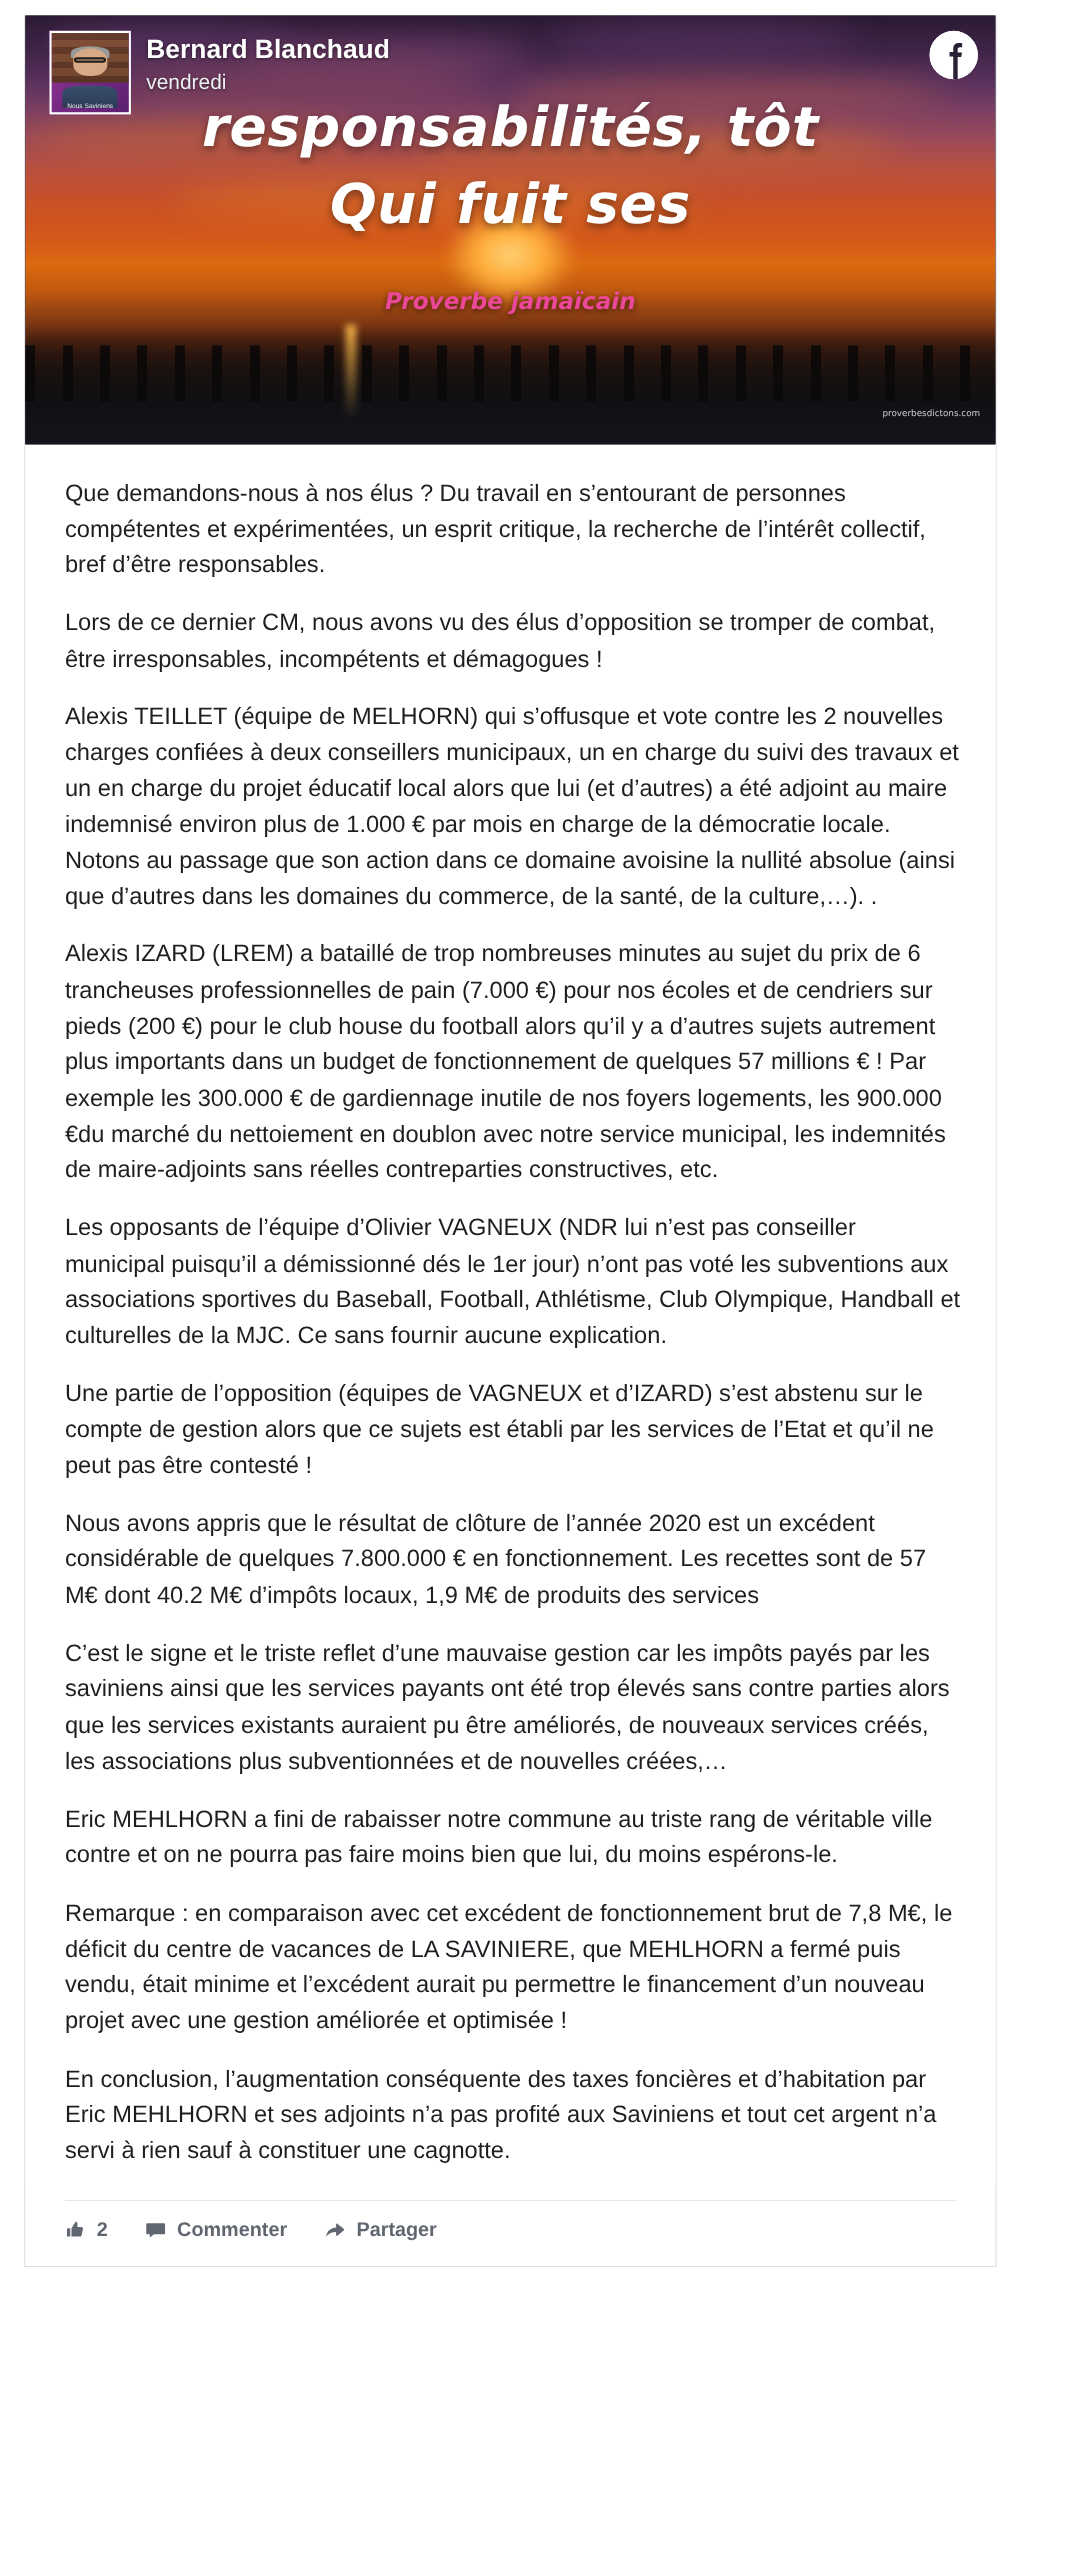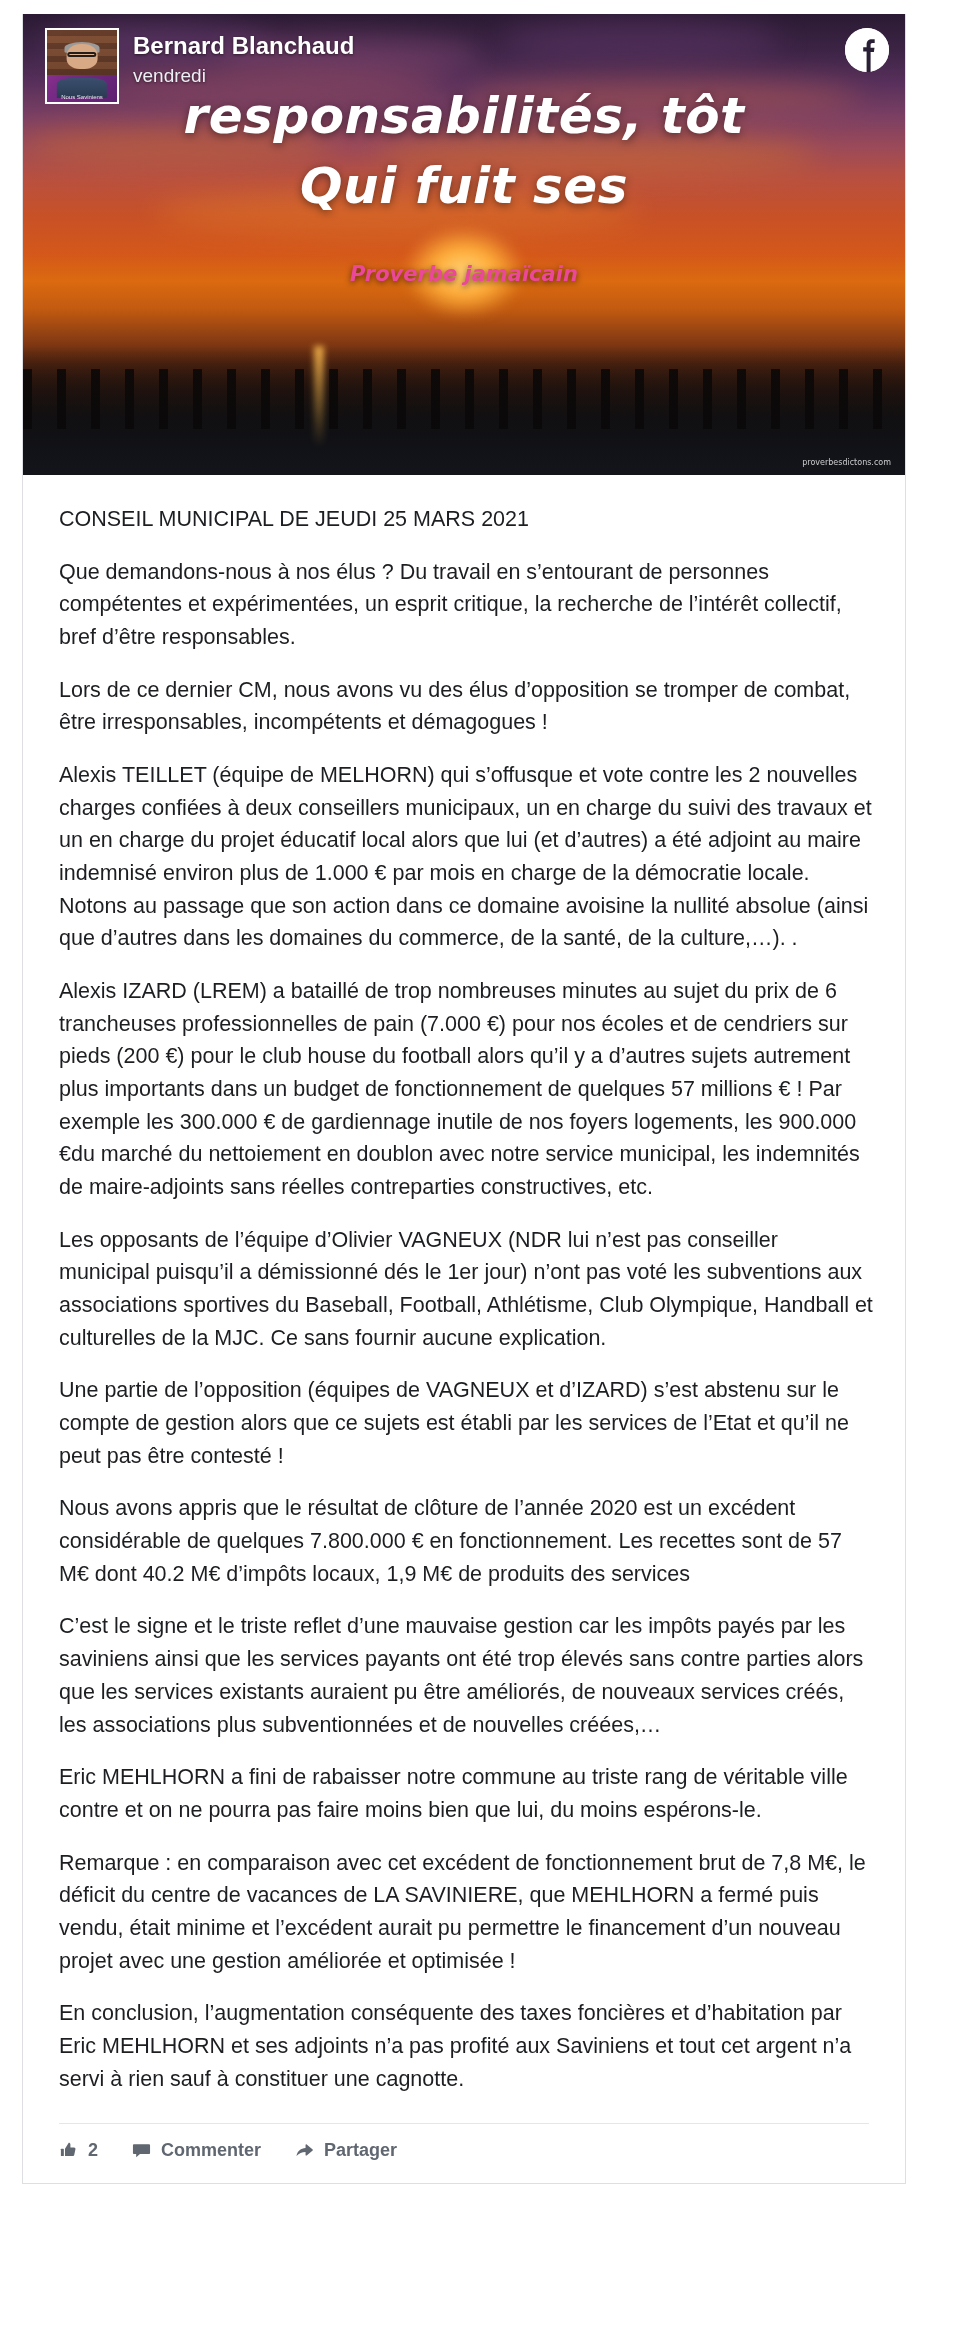--- a/index.html
+++ b/index.html
@@ -15,21 +15,21 @@
     margin:0 auto 0 22px;
     background:#fff;
     border:1px solid #dddfe2;
     border-top:none;
   }
 
   
   .post-media{
     position:relative;
     width:100%;
-    height:461px;
+    height:390px;
     overflow:hidden;
     background:#1b1020;
   }
   .sky{
     position:absolute; left:0; right:0; top:0; height:100%;
     background:
       linear-gradient(180deg,
         #2a1a33 0%,
         #3d2446 8%,
         #58305b 15%,
@@ -178,21 +178,21 @@
   .quote-line.l1{ margin-top:6px; }
   .quote-source{
     margin-top:44px;
     color:#ec4899;
     font-family:"DejaVu Sans", sans-serif;
     font-weight:bold; font-style:italic;
     font-size:21px;
     text-shadow:0 2px 6px rgba(0,0,0,.6);
   }
   .watermark{
-    position:absolute; right:14px; bottom:8px;
+    position:absolute; right:14px; bottom:24px;
     color:#e8e8e8; font-size:8px; opacity:.85;
     font-family:"DejaVu Sans", sans-serif;
     z-index:7;
     text-align:center;
   }
 
   
   .post-body{
     padding:28px 32px 10px 36px;
     background:#fff;
@@ -267,21 +267,20 @@
 
     <div class="quote-wrap">
       <div class="quote-line">responsabilités, tôt</div>
       <div class="quote-line l1">Qui fuit ses</div>
       <div class="quote-source">Proverbe jamaïcain</div>
     </div>
     <div class="watermark">proverbesdictons.com</div>
   </div>
 
   <div class="post-body">
-    <p>CONSEIL MUNICIPAL DE JEUDI 25 MARS 2021</p>
     <p>Que demandons-nous à nos élus ? Du travail en s’entourant de personnes compétentes et expérimentées, un esprit critique, la recherche de l’intérêt collectif, bref d’être responsables.</p>
     <p>Lors de ce dernier CM, nous avons vu des élus d’opposition se tromper de combat, être irresponsables, incompétents et démagogues !</p>
     <p>Alexis TEILLET (équipe de MELHORN) qui s’offusque et vote contre les 2 nouvelles charges confiées à deux conseillers municipaux, un en charge du suivi des travaux et un en charge du projet éducatif local alors que lui (et d’autres) a été adjoint au maire indemnisé environ plus de 1.000 € par mois en charge de la démocratie locale. Notons au passage que son action dans ce domaine avoisine la nullité absolue (ainsi que d’autres dans les domaines du commerce, de la santé, de la culture,…). .</p>
     <p>Alexis IZARD (LREM) a bataillé de trop nombreuses minutes au sujet du prix de 6 trancheuses professionnelles de pain (7.000 €) pour nos écoles et de cendriers sur pieds (200 €) pour le club house du football alors qu’il y a d’autres sujets autrement plus importants dans un budget de fonctionnement de quelques 57 millions € ! Par exemple les 300.000 € de gardiennage inutile de nos foyers logements, les 900.000 €du marché du nettoiement en doublon avec notre service municipal, les indemnités de maire-adjoints sans réelles contreparties constructives, etc.</p>
     <p>Les opposants de l’équipe d’Olivier VAGNEUX (NDR lui n’est pas conseiller municipal puisqu’il a démissionné dés le 1er jour) n’ont pas voté les subventions aux associations sportives du Baseball, Football, Athlétisme, Club Olympique, Handball et culturelles de la MJC. Ce sans fournir aucune explication.</p>
     <p>Une partie de l’opposition (équipes de VAGNEUX et d’IZARD) s’est abstenu sur le compte de gestion alors que ce sujets est établi par les services de l’Etat et qu’il ne peut pas être contesté !</p>
     <p>Nous avons appris que le résultat de clôture de l’année 2020 est un excédent considérable de quelques 7.800.000 € en fonctionnement. Les recettes sont de 57 M€ dont 40.2 M€ d’impôts locaux, 1,9 M€ de produits des services</p>
     <p>C’est le signe et le triste reflet d’une mauvaise gestion car les impôts payés par les saviniens ainsi que les services payants ont été trop élevés sans contre parties alors que les services existants auraient pu être améliorés, de nouveaux services créés, les associations plus subventionnées et de nouvelles créées,…</p>
     <p>Eric MEHLHORN a fini de rabaisser notre commune au triste rang de véritable ville contre et on ne pourra pas faire moins bien que lui, du moins espérons-le.</p>
     <p>Remarque : en comparaison avec cet excédent de fonctionnement brut de 7,8 M€, le déficit du centre de vacances de LA SAVINIERE, que MEHLHORN a fermé puis vendu, était minime et l’excédent aurait pu permettre le financement d’un nouveau projet avec une gestion améliorée et optimisée !</p>

